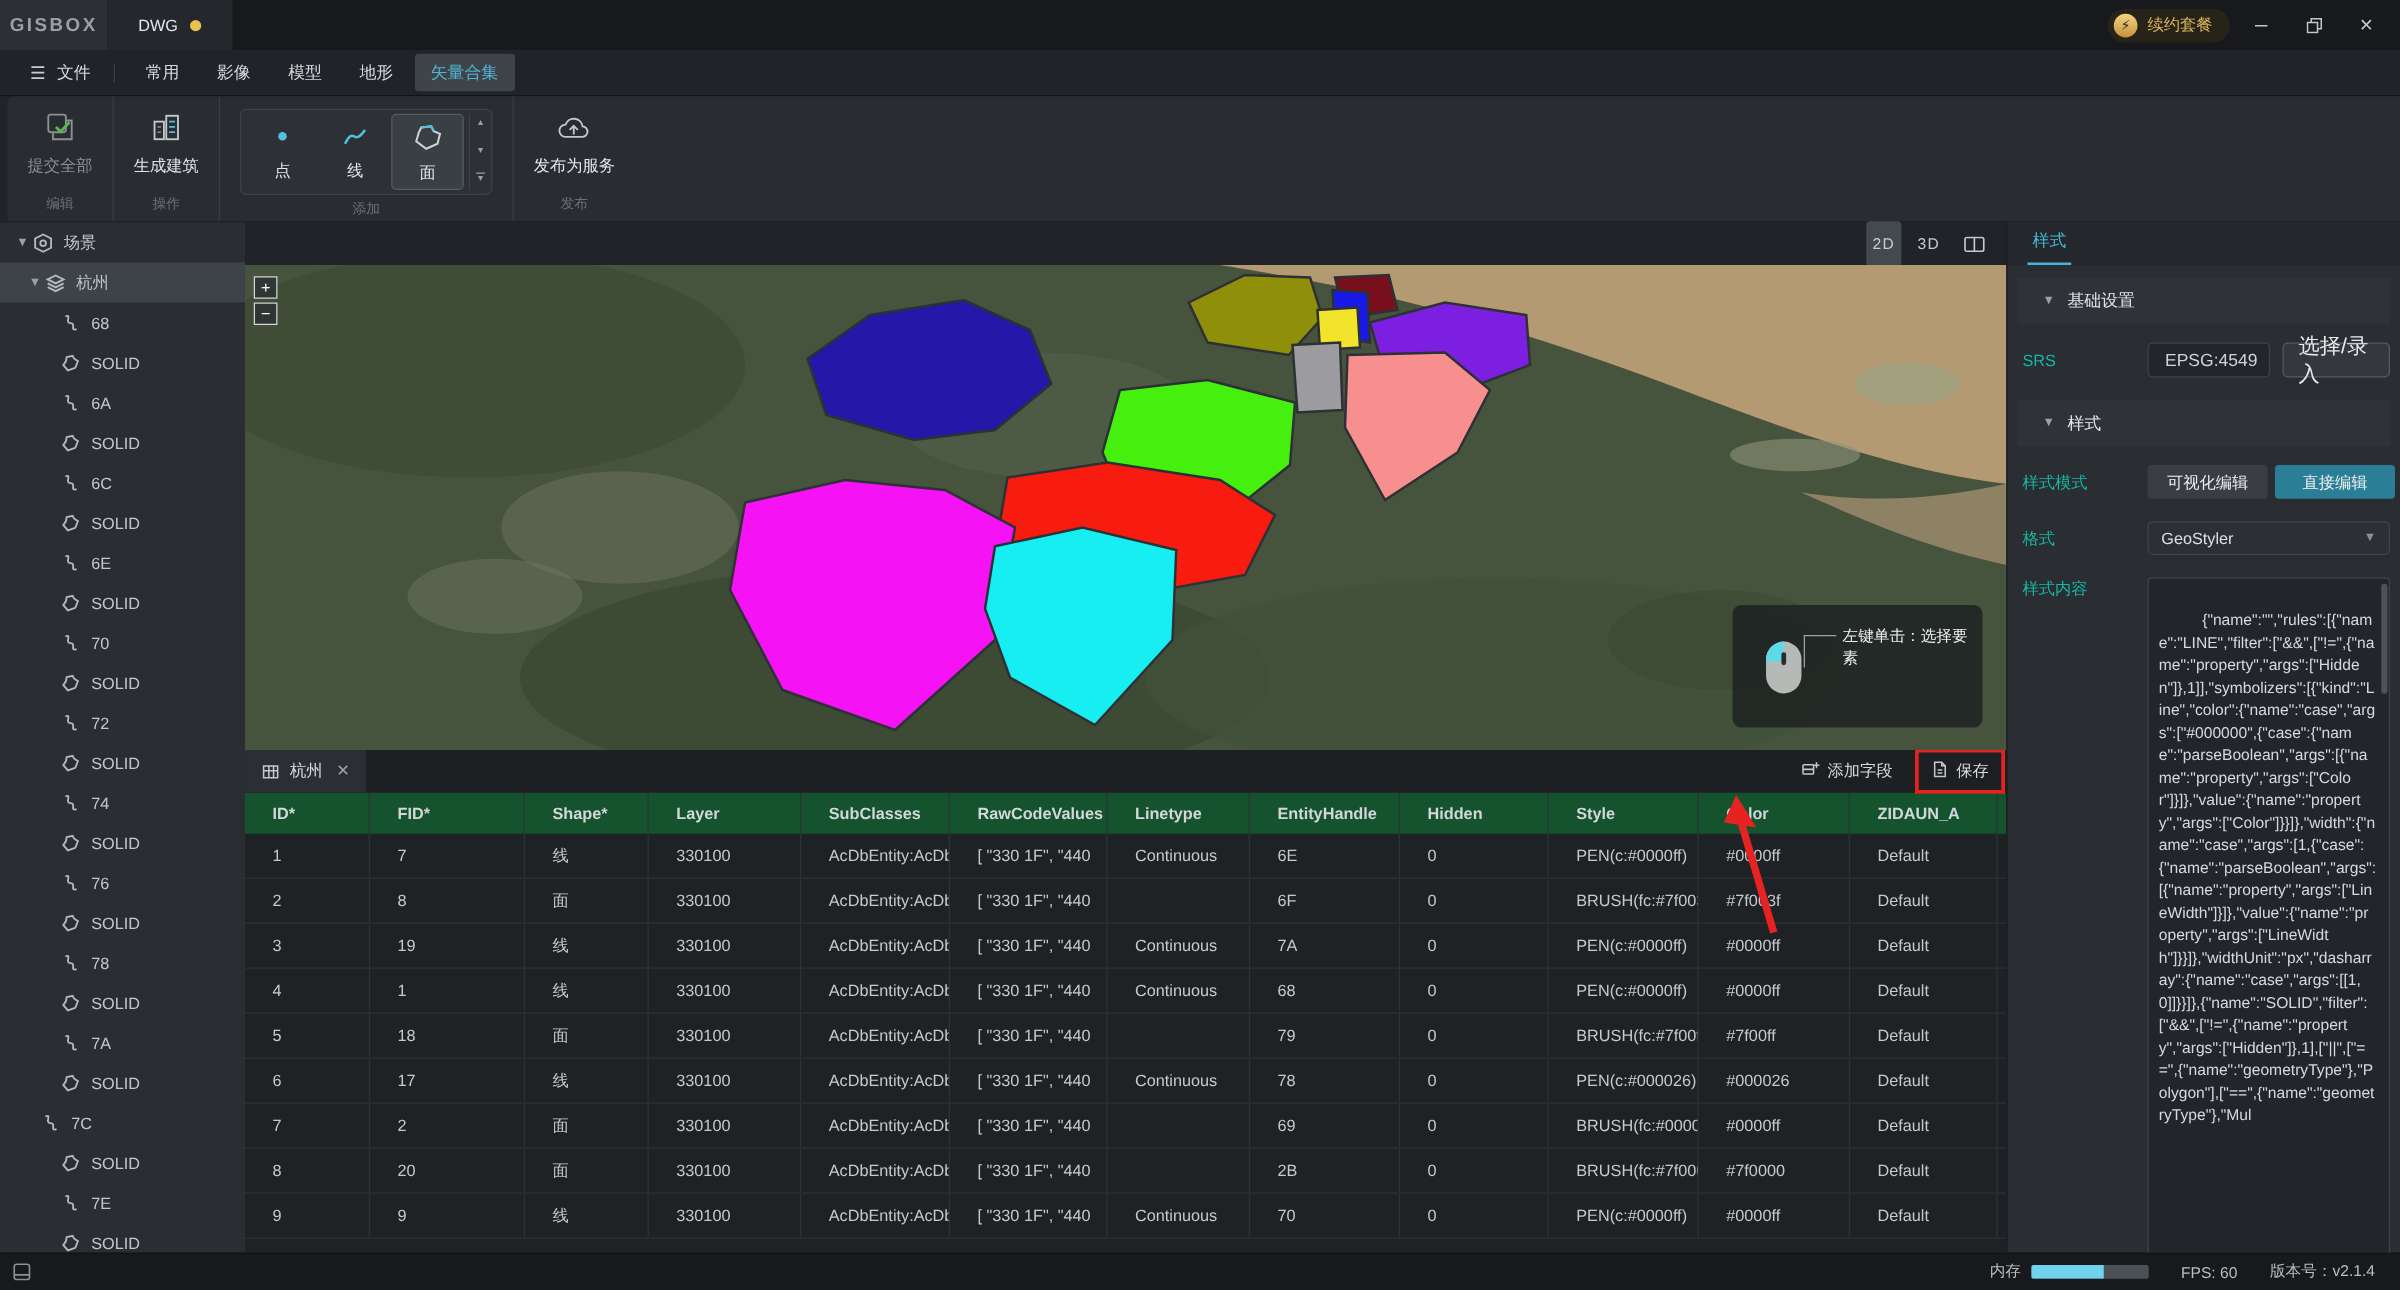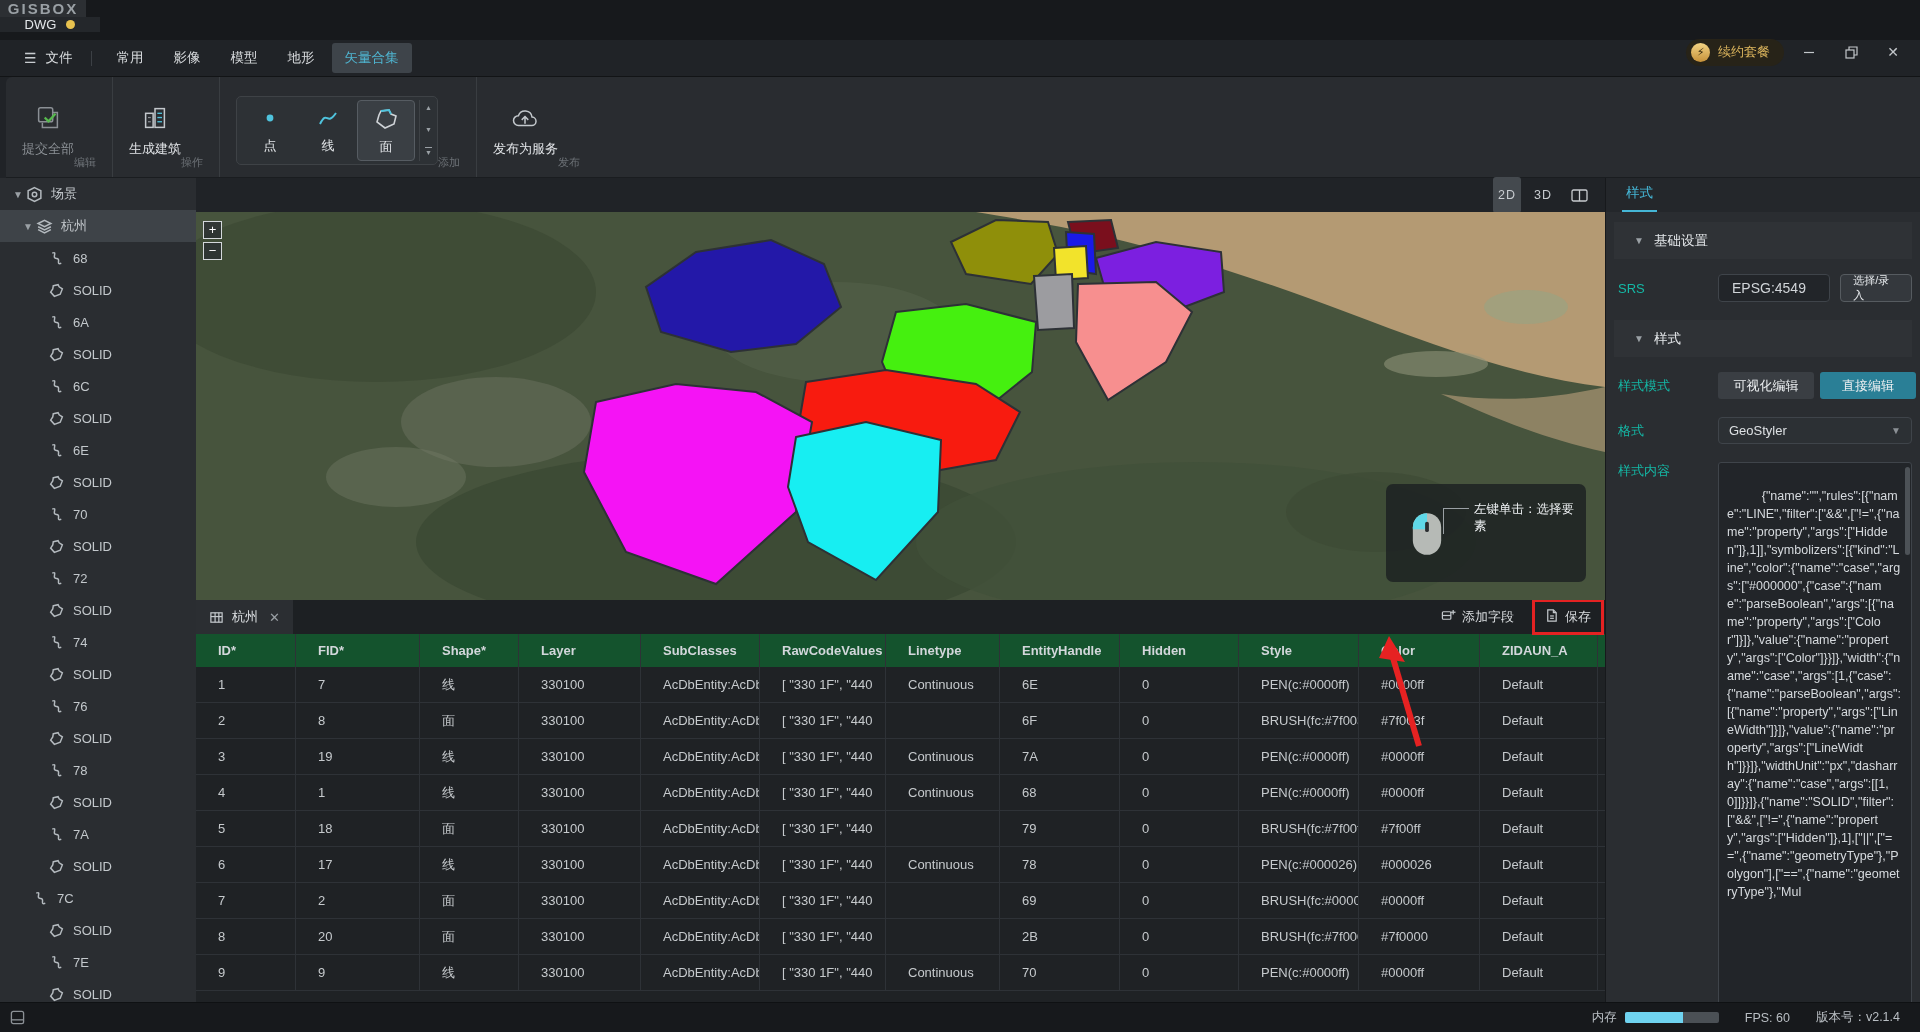--- a/index.html
+++ b/index.html
@@ -1,21 +1,21 @@
 <!DOCTYPE html>
 <html><head>
 <meta charset="utf-8">
 <style>
   * { margin:0; padding:0; box-sizing:border-box; }
   html,body { width:1920px; height:1032px; overflow:hidden; }
   body { font-family:"Liberation Sans","DejaVu Sans",sans-serif; background:#1b1e21; color:#cfd3d7; font-size:13px; }
   svg { display:block; }
 
   
-  .titlebar { height:40px; background:#17191c; display:flex; align-items:stretch;flex-direction:column; }
+  .titlebar { height:40px; background:#17191c; display:flex; align-items:stretch; }
   .logo { width:86px; background:#2c2f33; color:#9aa0a5; font-weight:bold; letter-spacing:2px;
           display:flex; align-items:center; justify-content:center; font-size:15px; }
   .doc-tab { width:100px; background:#24272b; display:flex; align-items:center; justify-content:center; gap:10px;
              color:#e4e7ea; font-size:13px; }
   .dot { width:9px; height:9px; border-radius:50%; background:#e8c24f; }
   .tb-right { margin-left:auto; display:flex; align-items:center; gap:8px; padding-right:10px; }
   .renew { background:#272318; border-radius:15px; height:27px; padding:0 14px 0 5px; display:flex; align-items:center;
            gap:8px; color:#d9b35c; font-size:13px; cursor:default; }
   .bolt { width:19px; height:19px; border-radius:50%; background:linear-gradient(#f3d484,#c6913a); color:#3a2c10;
           display:flex; align-items:center; justify-content:center; font-size:11px; font-weight:bold; }
@@ -26,21 +26,21 @@
              color:#d7dadd; border-bottom:1px solid #121416; }
   .menu-file { display:flex; align-items:center; gap:9px; padding:0 10px; }
   .hamburger { color:#c8ccd0; font-size:14px; }
   .mdivider { width:1px; height:15px; background:#3c4045; margin:0 12px 0 8px; }
   .menu-item { padding:6px 13px; border-radius:3px; margin-right:4px; }
   .menu-item.active { background:#3e444a; color:#4fb6d2; }
 
   
   .ribbon { height:101px; background:#202327; padding-left:6px; }
   .ribbon-inner { height:100%; background:#292c30; border-radius:6px 0 0 0; display:flex; border-bottom:1px solid #1a1d20; }
-  .rgroup { display:flex; flex-direction:row; align-items:center; padding:10px 16px 3px; position:relative; }
+  .rgroup { display:flex; flex-direction:column; align-items:center; padding:10px 16px 3px; position:relative; }
   .rgroup + .rgroup { border-left:1px solid #393d41; }
   .gcap { margin-top:auto; font-size:11px; color:#6c7176; padding:3px 0 4px; }
   .rbtn { display:flex; flex-direction:column; align-items:center; gap:7px; font-size:13px; color:#e2e5e8; }
   .rbtn.dim { color:#8b9095; }
   .addbox { border:1px solid #3e4246; background:#2d3135; border-radius:5px; display:flex; align-items:stretch; padding:3px 0 3px 4px; }
   .tool { width:58px; display:flex; flex-direction:column; align-items:center; gap:6px; padding:5px 0 4px; font-size:13px; color:#e2e5e8; border-radius:4px; }
   .tool.sel { background:#3a3f44; border:1px solid #565c62; }
   .spincol { display:flex; flex-direction:column; justify-content:space-between; border-left:1px solid #3e4246; margin-left:4px;
              padding:3px 5px; color:#9aa0a5; font-size:7px; line-height:1.5; align-items:center; }
   .spincol .coll { border-top:1px solid #9aa0a5; }
@@ -98,21 +98,21 @@
   .rp-tab { color:#45b6d6; font-size:13.5px; padding:0 4px 8px; border-bottom:2px solid #45b6d6; }
   .rp-body { padding:10px 8px 0; flex:1; overflow:hidden; }
   .sec-head { height:37px; background:#2f3236; display:flex; align-items:center; gap:10px; padding-left:20px;
               color:#e4e7ea; font-size:13.5px; margin-bottom:15px; }
   .sec-caret { color:#9aa0a5; font-size:10px; }
   .form-row { display:flex; align-items:center; margin:0 0 18px 4px; }
   .form-label { width:100px; color:#14b8a6; font-size:13px; flex:none; }
   .rp-input { width:115px; height:28px; background:#222529; border:1px solid #3f444a; border-radius:4px;
               color:#d0d4d8; font-size:14px; display:flex; align-items:center; padding-left:13px; }
   .rp-btn { height:28px; background:#34383d; border:1px solid #565b60; border-radius:4px; color:#e8ebee;
-            font-size:11px; display:flex; align-items:center; justify-content:center; padding:0 12px; margin-left:10px; }
+            font-size:17px; display:flex; align-items:center; justify-content:center; padding:0 12px; margin-left:10px; }
   .seg { display:flex; gap:6px; }
   .seg-btn { width:96px; height:27px; border-radius:3px; background:#3a3e43; color:#eceff1; font-size:13px;
              display:flex; align-items:center; justify-content:center; }
   .seg-btn.on { background:#2a7f96; }
   .rp-select { width:198px; height:27px; background:#2c3034; border:1px solid #3f444a; border-radius:4px;
                display:flex; align-items:center; padding:0 10px; color:#dde0e3; font-size:13px; }
   .rp-select .chev { margin-left:auto; color:#8b9095; font-size:10px; }
   .content-row { display:flex; align-items:flex-start; margin-left:4px; }
   .rp-textarea { position:relative; width:202px; height:552px; background:#222529; border:1px solid #3f444a;
                  border-radius:3px; padding:6px 10px 6px 8px; color:#d6dade; font-size:12.5px; line-height:18px;

